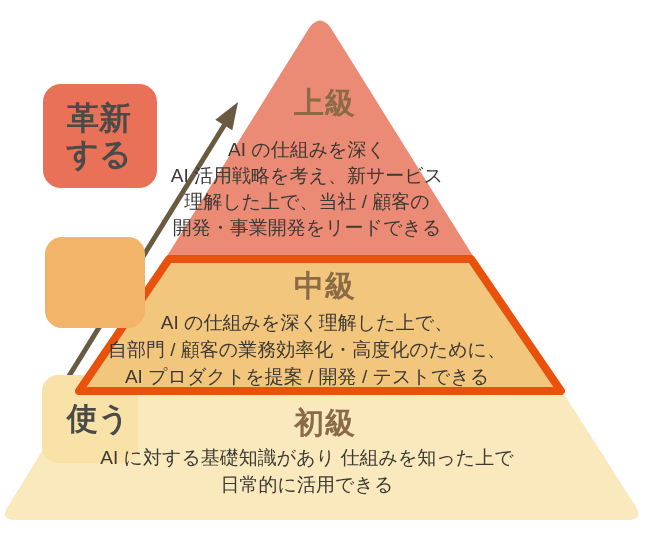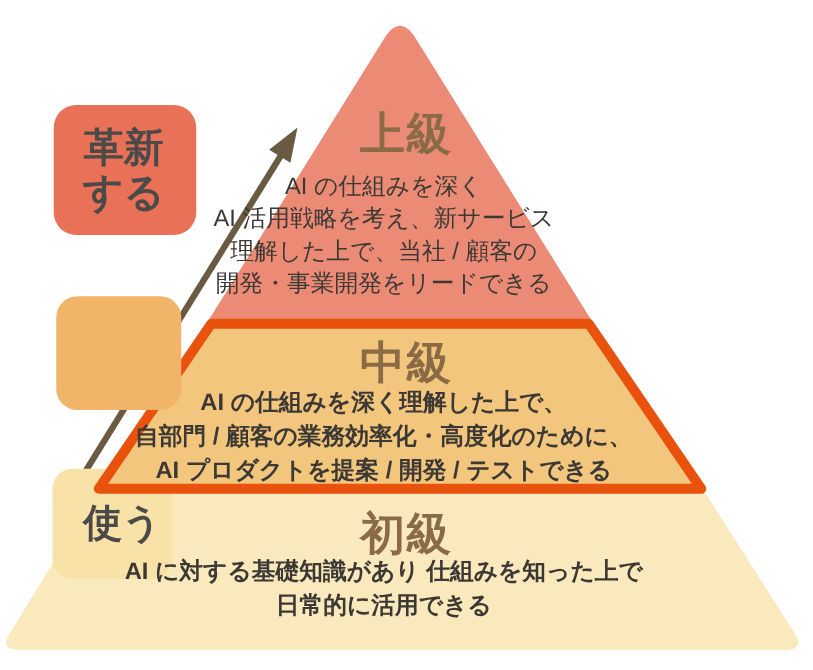--- a/index.html
+++ b/index.html
@@ -5,28 +5,28 @@
   html,body { margin:0; padding:0; background:#ffffff; }
   #stage {
     position:relative; width:650px; height:536px; overflow:hidden;
     background:#ffffff;
     font-family:"Liberation Sans","DejaVu Sans",sans-serif;
   }
   #pyramid-svg { position:absolute; left:0; top:0; }
 
   .level-title {
     position:absolute; left:0; width:650px; text-align:center;
-    font-size:36px; font-weight:bold; color:#8A6B45; letter-spacing:1px;
+    font-size:30px; font-weight:bold; color:#8A6B45; letter-spacing:1px;
   }
   .level-body {
     position:absolute; left:0; width:614px; text-align:center;
     font-size:19px; color:#3C3935; font-weight:500;
   }
   .level-body div { line-height:26px; }
-  #body-intermediate div, #body-beginner div { line-height:27px;font-weight:bold; }
+  #body-intermediate div, #body-beginner div { line-height:27px; }
 
   .box-label {
     position:absolute; display:flex; align-items:center; justify-content:center;
     font-weight:bold; color:#4A4A48; text-align:center;
     white-space:pre-line;
   }
   #label-innovate { left:43px; top:84px;  width:112px; height:104px; font-size:32px; line-height:36px; }
   #label-make     { left:45px; top:237px; width:100px; height:91px;  font-size:31px; }
   #label-use      { left:42px; top:375px; width:112px;  height:88px;  font-size:31px; }
 

